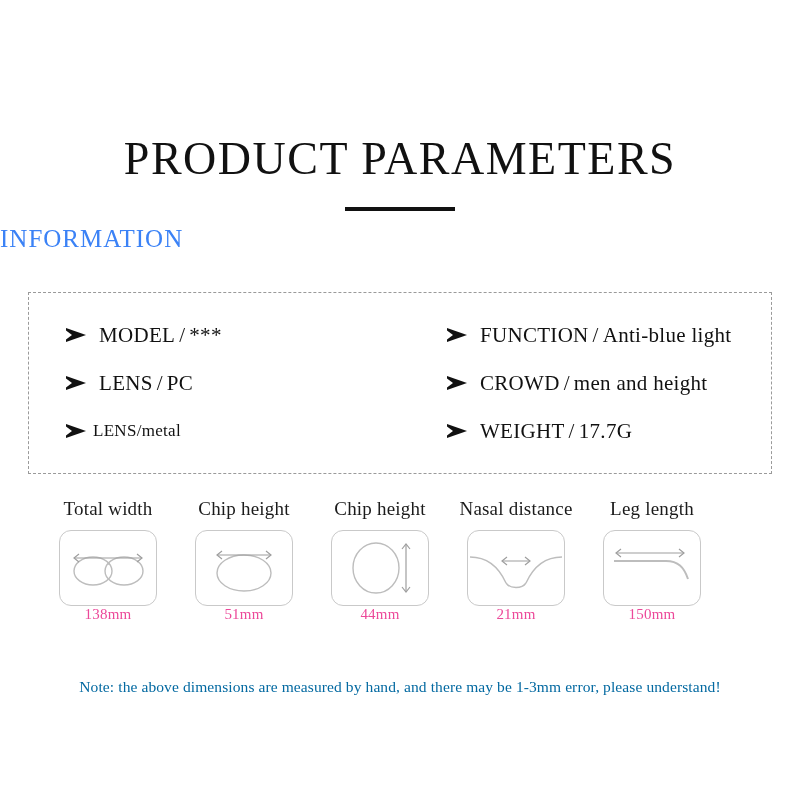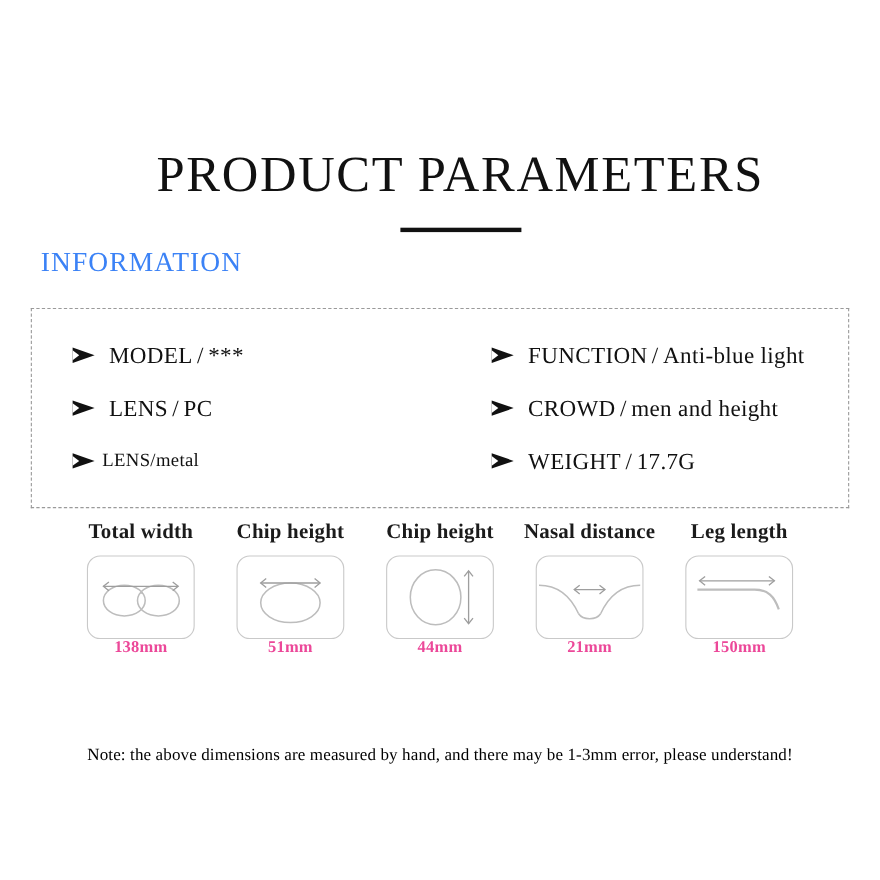--- a/index.html
+++ b/index.html
@@ -12,21 +12,20 @@
     background: #ffffff;
     font-family: "Liberation Serif", serif;
     color: #1a1a1a;
     overflow: hidden;
   }
   .page {
     position: relative;
     width: 800px;
     height: 800px;
     box-sizing: border-box;
-    padding-left: 37px;
   }
 
   
   .title {
     text-align: center;
     font-family: "Liberation Serif", serif;
     font-size: 46px;
     letter-spacing: 1.5px;
     font-weight: 400;
     color: #111;
@@ -46,21 +45,21 @@
     letter-spacing: 1px;
     color: #3b82f6;
     margin-top: 14px;
     font-weight: 400;
   }
 
   
   .spec-box {
     position: absolute;
     left: 28px;
-    top: 280px;
+    top: 292px;
     width: 744px;
     height: 182px;
     border: 1px dashed #9a9a9a;
     box-sizing: border-box;
   }
   .spec-cols {
     display: flex;
     width: 100%;
     height: 100%;
     box-sizing: border-box;
@@ -95,25 +94,24 @@
   }
   .spec-text .sep { padding: 0 4px; }
   
   .spec-row.small .spec-text { font-size: 17px; }
   .spec-row.small .arrow-icon { margin-right: 6px; }
 
   
   .dims {
     position: absolute;
     left: 40px;
-    top: 473px;
+    top: 498px;
     width: 720px;
     display: flex;
-    justify-content: center;
-    font-weight: bold;
+    justify-content: flex-start;
   }
   .dim {
     width: 136px;
     text-align: center;
   }
   .dim-label {
     font-size: 19px;
     color: #1b1b1b;
     margin-bottom: 10px;
     white-space: nowrap;
@@ -136,21 +134,21 @@
   }
 
   
   .note {
     position: absolute;
     left: 0;
     top: 678px;
     width: 800px;
     text-align: center;
     font-size: 15.5px;
-    color: #000000;
+    color: #0369a1;
     letter-spacing: 0.1px;
   }
 </style>
 </head>
 <body>
 
 <div class="page">
 
   <h1 class="title">PRODUCT PARAMETERS</h1>
   <div class="title-rule"></div>

